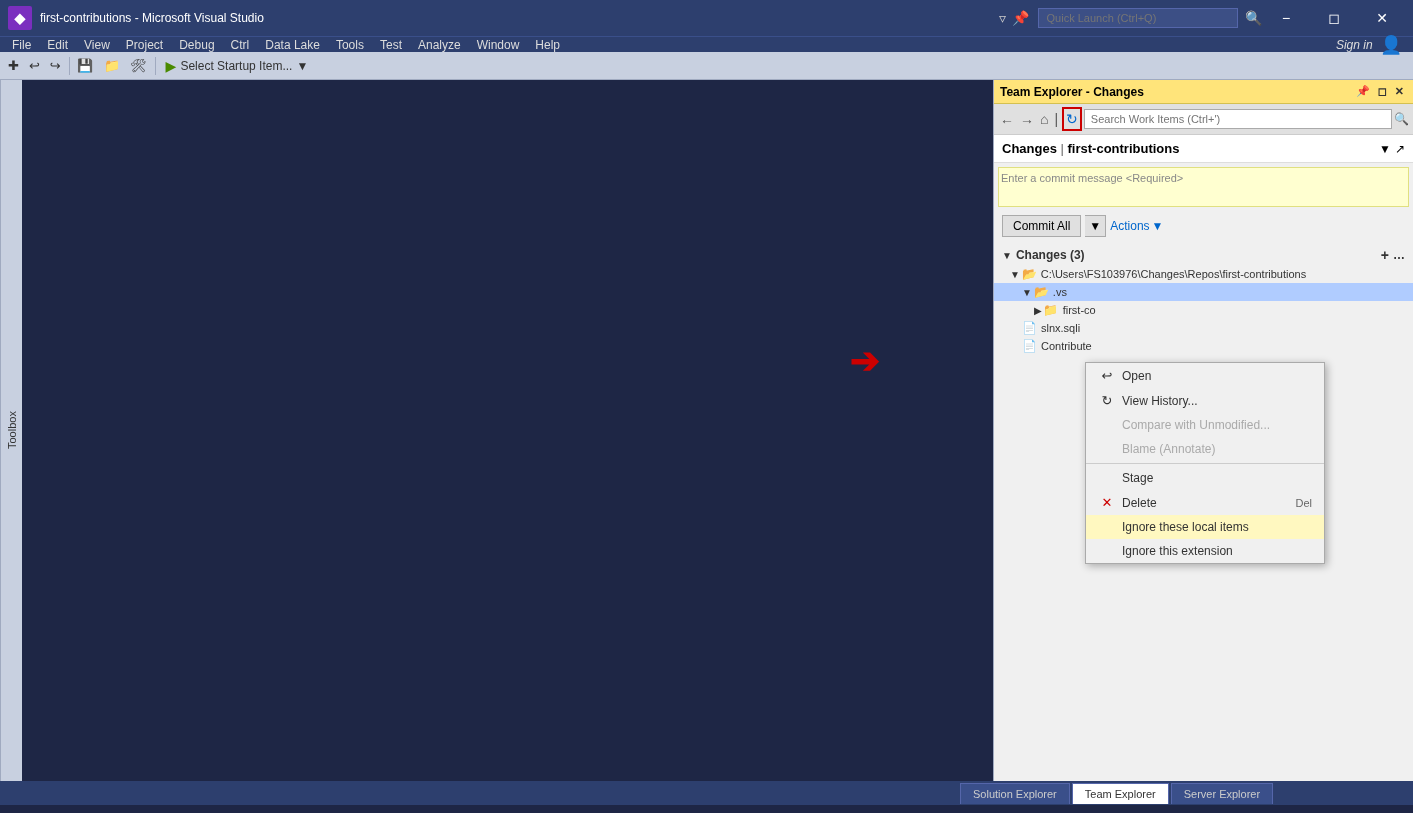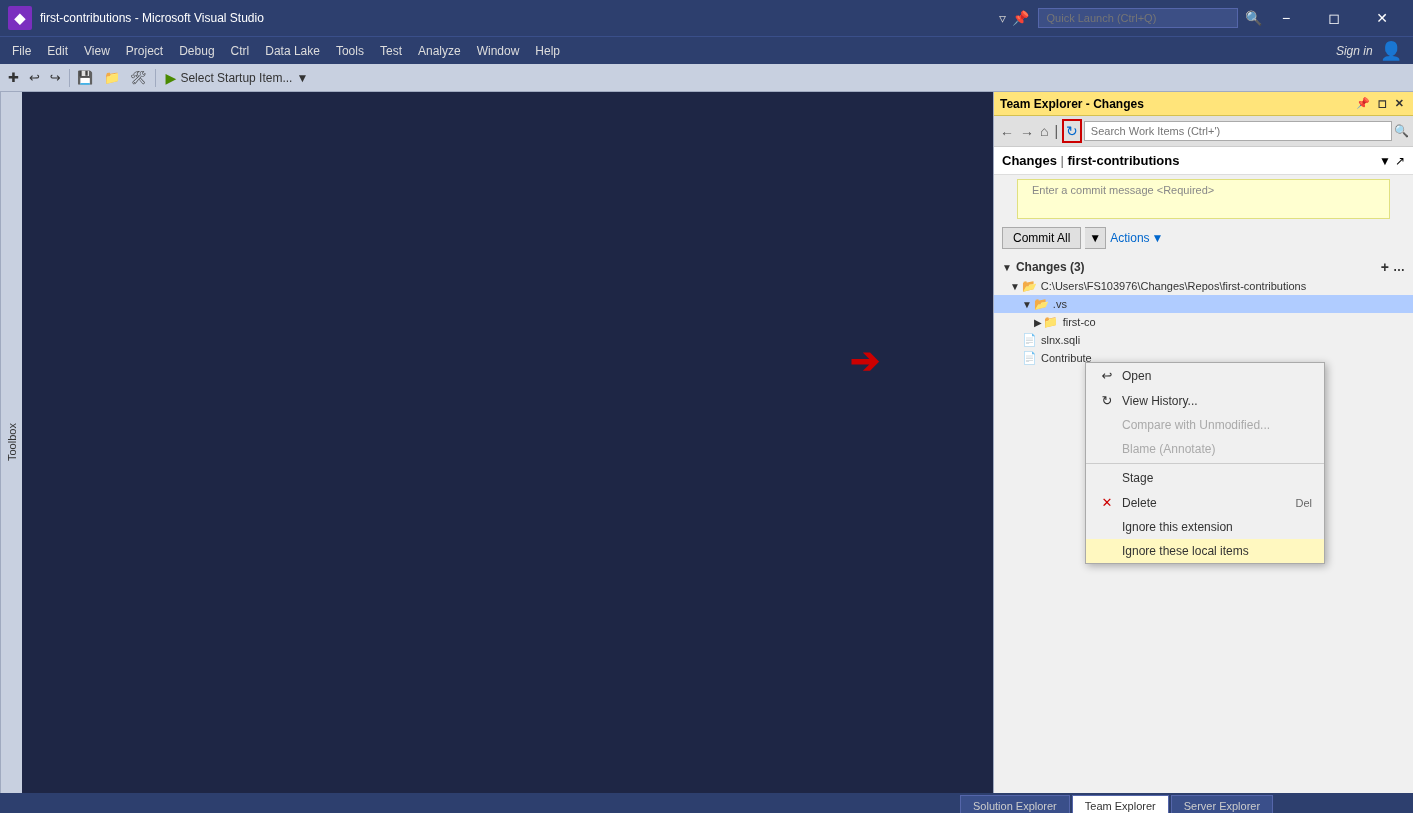--- a/index.html
+++ b/index.html
@@ -37,21 +37,21 @@
       width: 200px;
       font-size: 11px;
       margin-right: 8px;
     }
     #header-icons { display: flex; align-items: center; gap: 6px; margin-right: 8px; }
     .header-icon { color: #ccc; font-size: 14px; cursor: pointer; }
 
     
     #menu-bar {
       background: #2d3f6e;
-      height: 28px;
+      height: 16px;
       display: flex;
       align-items: center;
       padding: 0 4px;
       border-top: 1px solid #3a4f8a;
     }
     .menu-item {
       color: #ddd;
       padding: 2px 8px;
       font-size: 12px;
       cursor: pointer;
@@ -172,23 +172,23 @@
 
     #te-branch-info {
       padding: 4px 8px;
       font-size: 11px;
       color: #333;
     }
     #branch-link { color: #0066cc; cursor: pointer; text-decoration: none; }
 
     #te-commit-area {
       background: #ffffd0;
-      margin: 4px 23px;
+      margin: 4px 4px;
       border: 1px solid #e0e080;
-      padding: 4px 14px;
+      padding: 4px 2px;
       font-size: 11px;
       color: #888;
       min-height: 40px;
     }
 
     #te-commit-actions {
       display: flex;
       align-items: center;
       padding: 4px 8px;
       gap: 4px;
@@ -473,24 +473,24 @@
   <div class="ctx-separator"></div>
   <div class="ctx-item">
     <span class="ctx-icon"></span>
     <span>Stage</span>
   </div>
   <div class="ctx-item">
     <span class="ctx-icon ctx-delete-icon">✕</span>
     <span>Delete</span>
     <span class="ctx-shortcut">Del</span>
   </div>
+  <div class="ctx-item highlighted">
+    <span class="ctx-icon"></span>
+    <span>Ignore these local items</span>
+  </div>
   <div class="ctx-item">
     <span class="ctx-icon"></span>
     <span>Ignore this extension</span>
   </div>
-  <div class="ctx-item highlighted">
-    <span class="ctx-icon"></span>
-    <span>Ignore these local items</span>
-  </div>
 </div>
 
 <div class="red-arrow" style="top: 340px; left: 850px; font-size: 36px; transform: rotate(0deg);">➔</div>
 <div class="red-arrow" style="top: 455px; left: 1215px; font-size: 28px; transform: rotate(30deg);">➔</div>
 
 </body></html>

